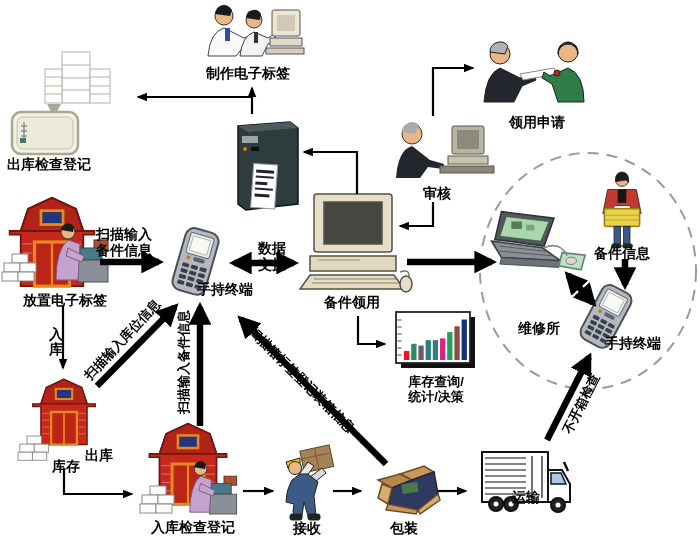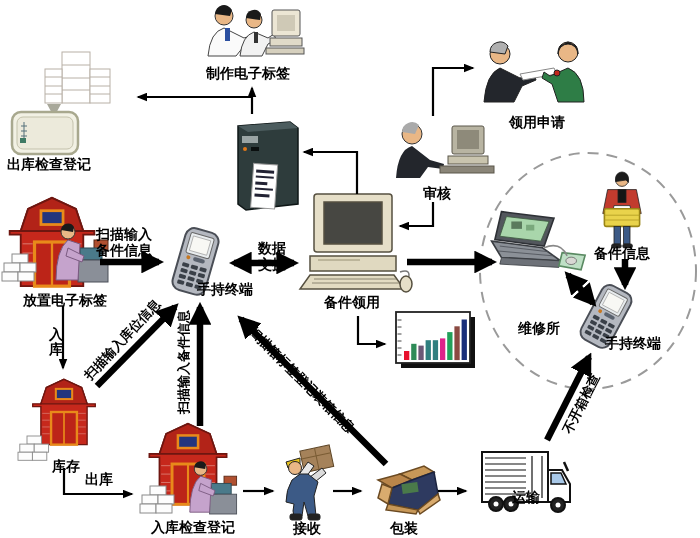--- a/index.html
+++ b/index.html
@@ -352,32 +352,36 @@
 <div class="lbl" style="left:65px;top:300px">放置电子标签</div>
 <div class="lbl" style="left:66px;top:466px">库存</div>
 <div class="lbl" style="left:193px;top:527px">入库检查登记</div>
 <div class="lbl" style="left:307px;top:528px">接收</div>
 <div class="lbl" style="left:404px;top:528px">包装</div>
 <div class="lbl" style="left:526px;top:497px">运输</div>
 <div class="lbl" style="left:539px;top:328px">维修所</div>
 <div class="lbl" style="left:622px;top:253px">备件信息</div>
 <div class="lbl" style="left:633px;top:343px">手持终端</div>
 
+<div class="lbl sm" style="left:436px;top:390px">
+  <div>库存查询/</div>
+  <div>统计/决策</div>
+</div>
 
 <div class="lbl" style="left:272px;top:256px">
   <div>数据</div>
   <div>交换</div>
 </div>
 
 <div class="lbl" style="left:124px;top:242px">
   <div>扫描输入</div>
   <div>备件信息</div>
 </div>
 
 <div class="lbl vert" style="left:56px;top:342px">入库</div>
-<div class="lbl" style="left:99px;top:479px">出库</div>
+<div class="lbl" style="left:99px;top:455px">出库</div>
 
 <div class="lbl sm" style="left:123px;top:340px;transform:translate(-50%,-50%) rotate(-47deg)">扫描输入库位信息</div>
 <div class="lbl sm" style="left:184px;top:362px;transform:translate(-50%,-50%) rotate(-90deg)">扫描输入备件信息</div>
 <div class="lbl sm" style="left:301px;top:380px;transform:translate(-50%,-50%) rotate(45deg)">扫描箱标签登记装箱信息</div>
 <div class="lbl sm" style="left:582px;top:404px;transform:translate(-50%,-50%) rotate(-63deg)">不开箱检查</div>
 
 </div>
 
 </body></html>

